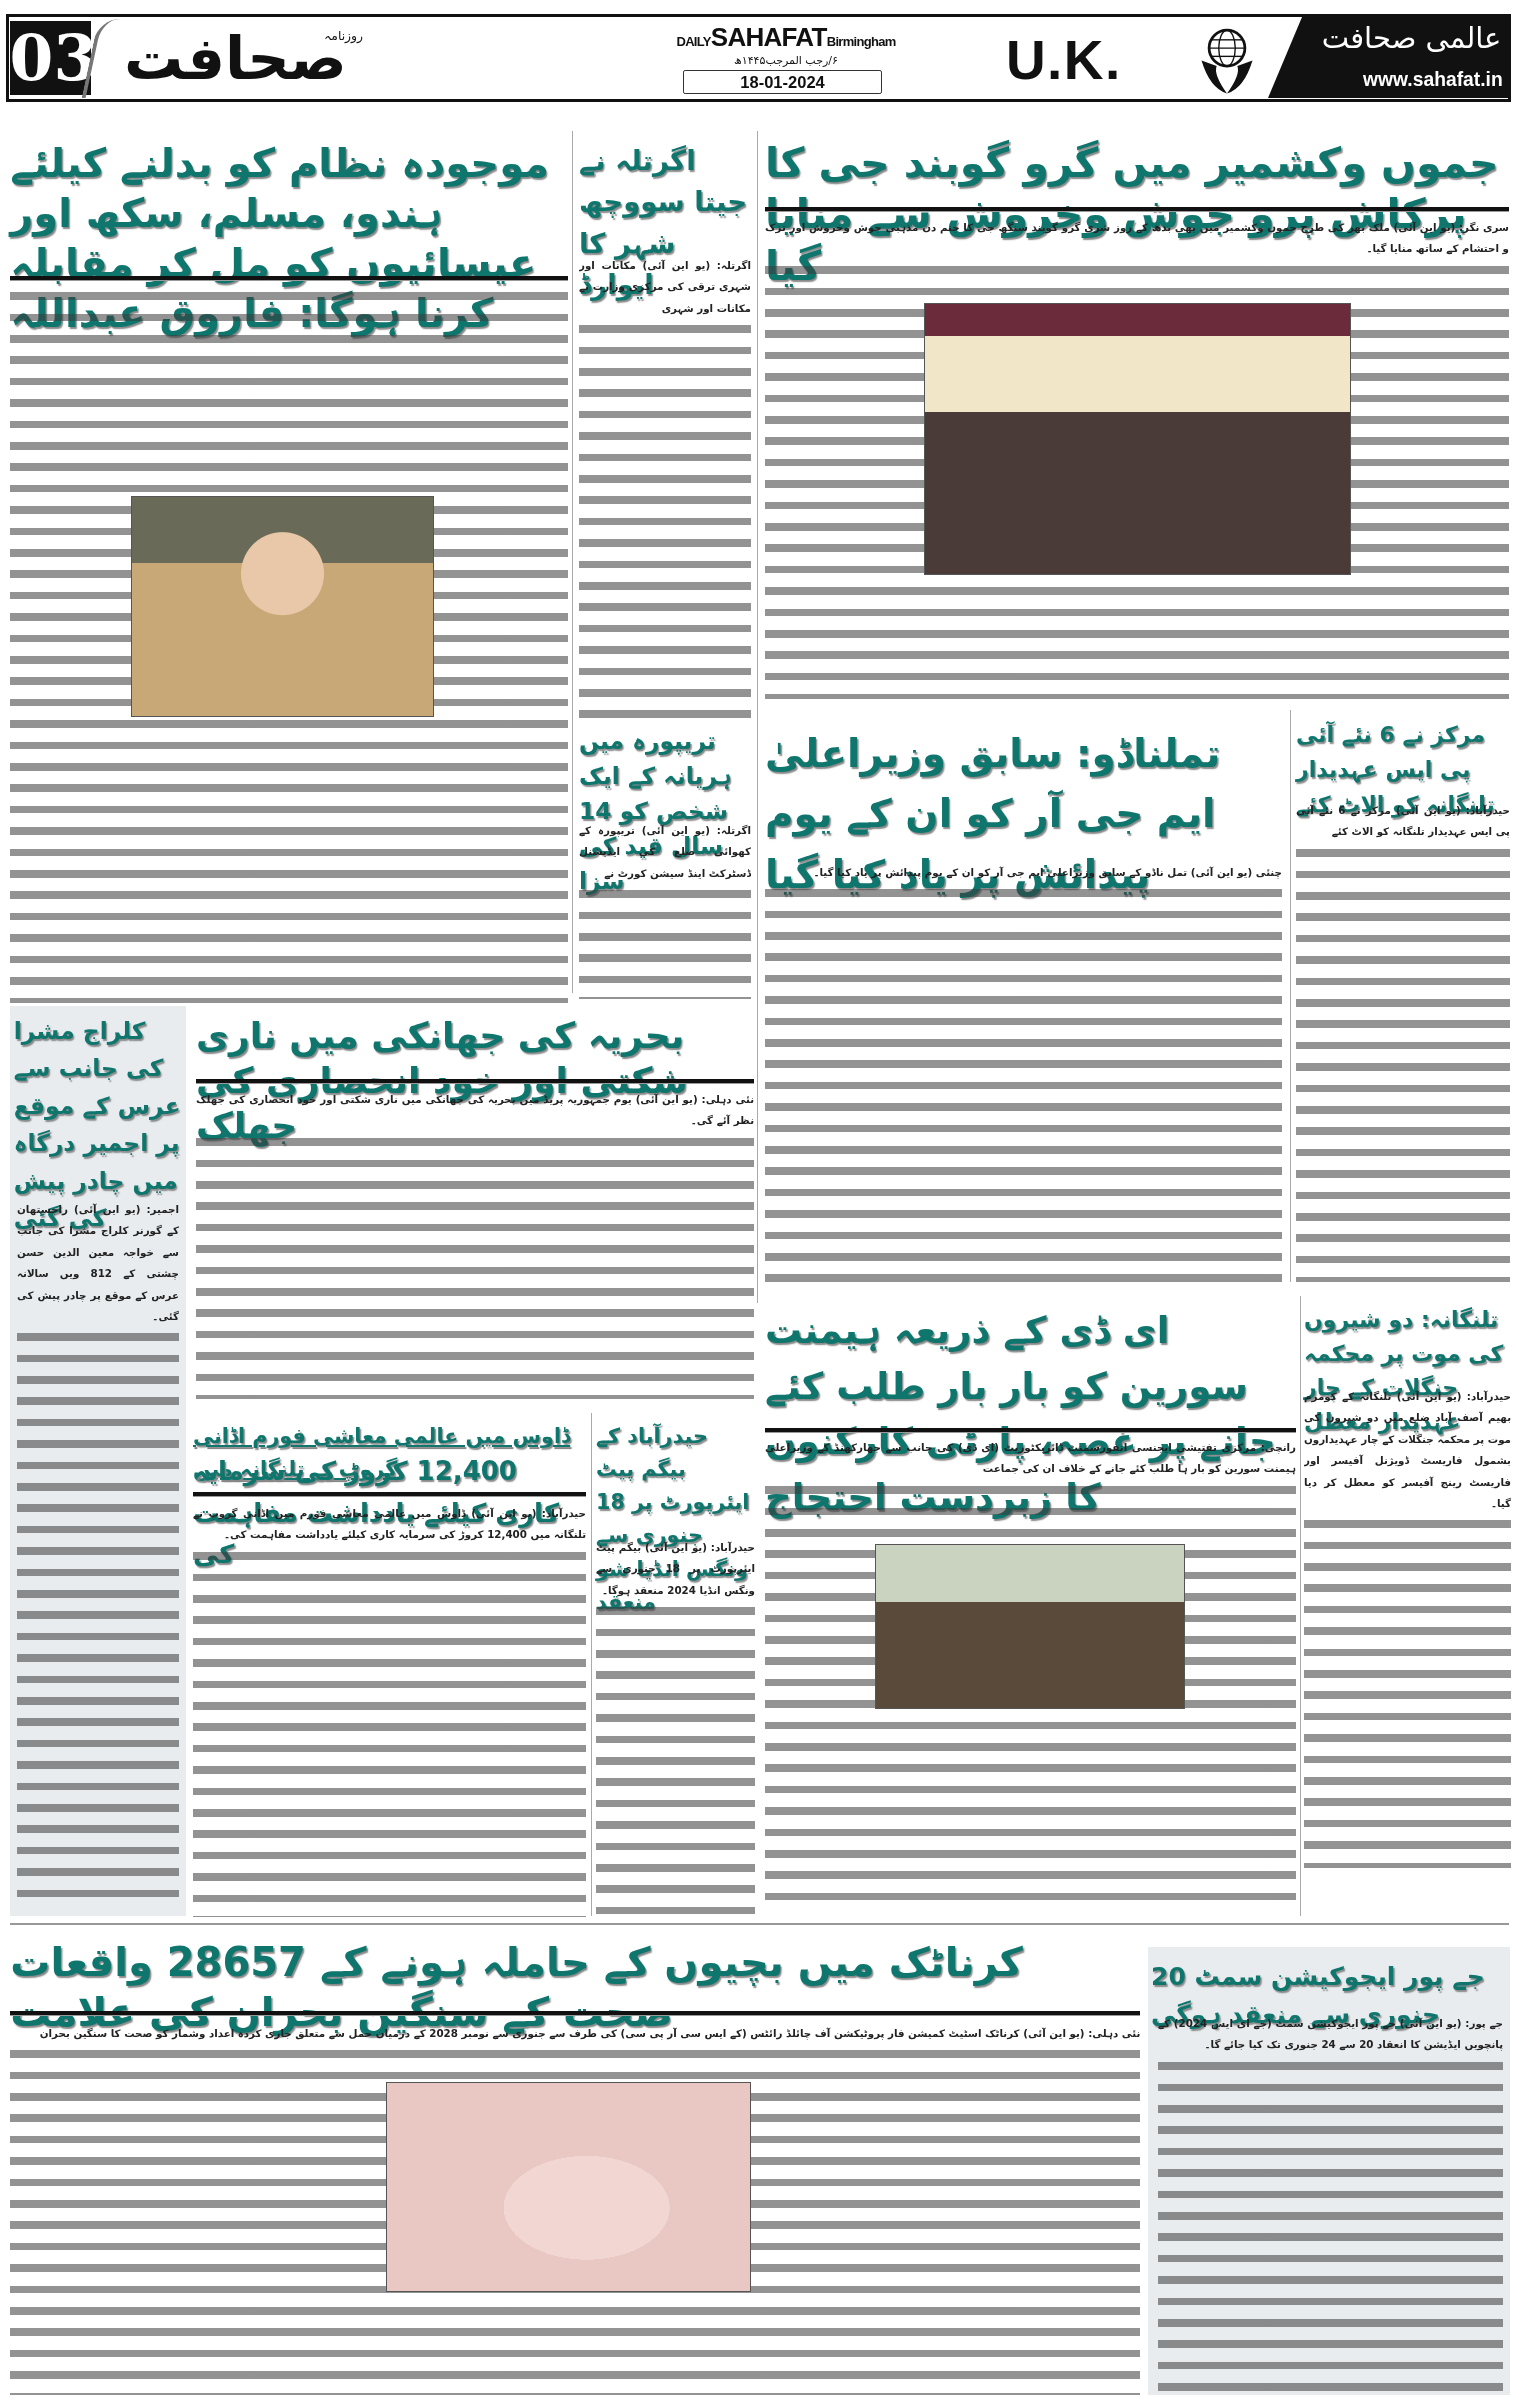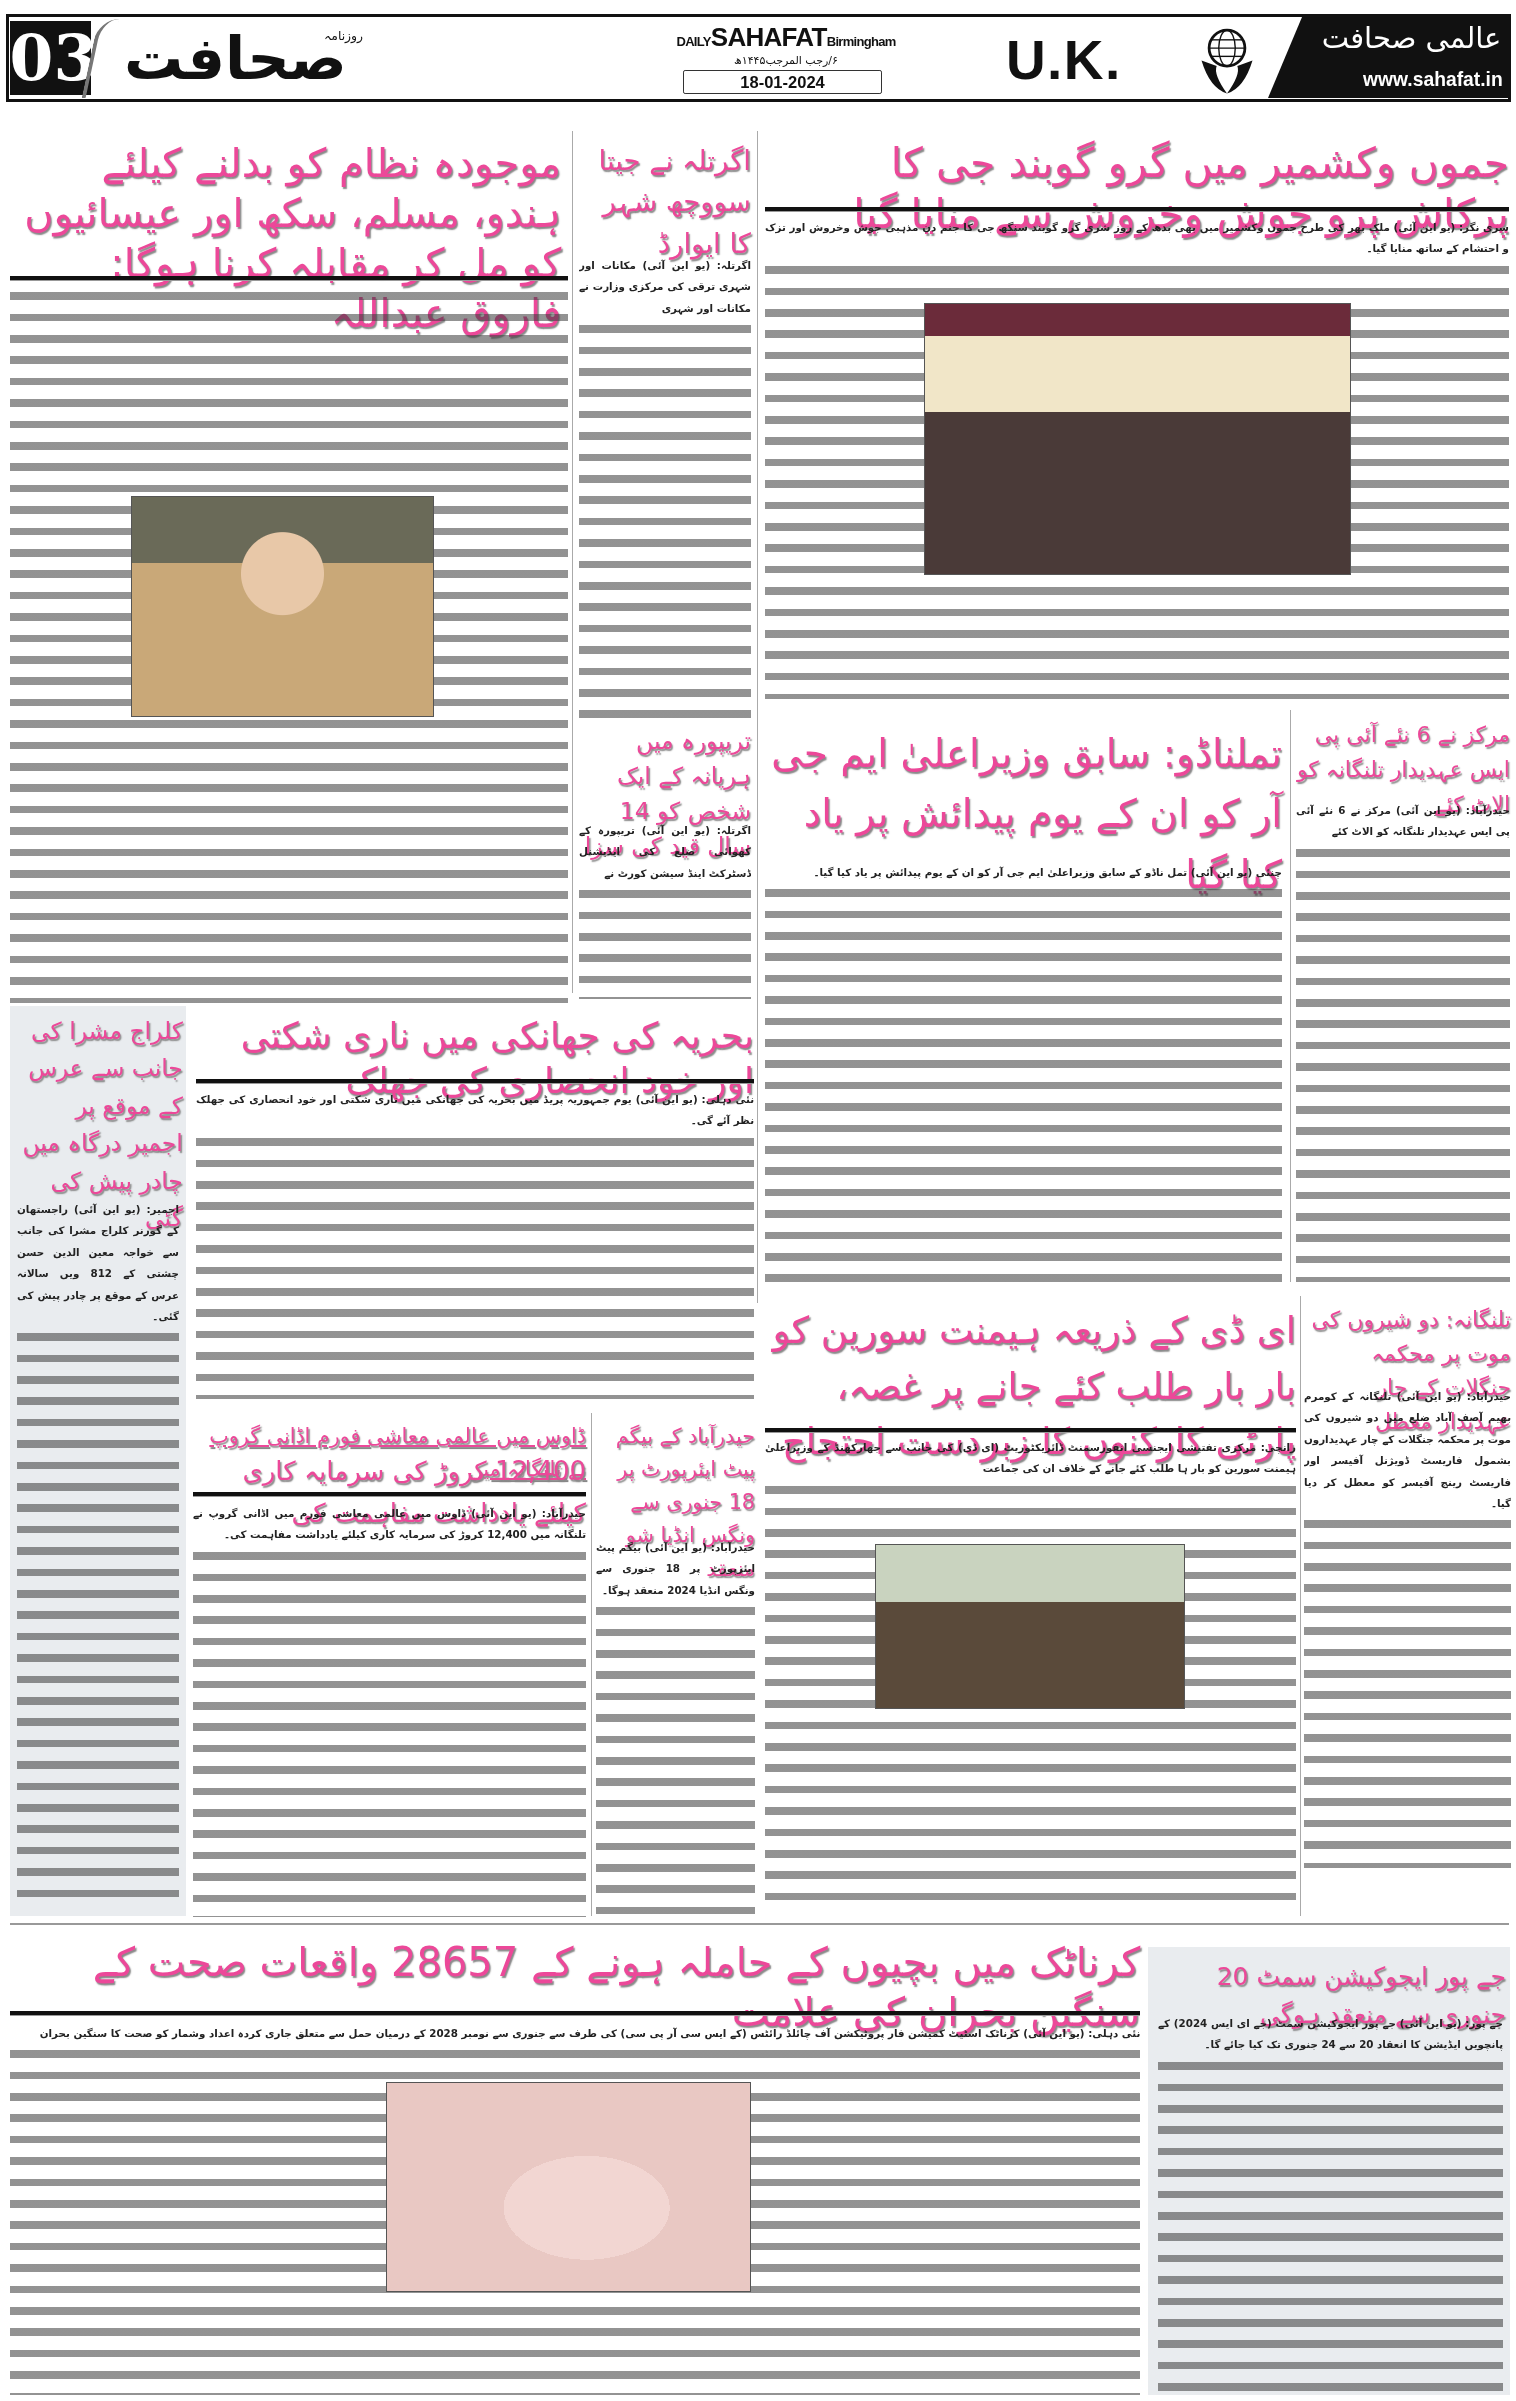--- a/index.html
+++ b/index.html
@@ -16,21 +16,21 @@
 #daily .brand{font-family:"Liberation Sans",sans-serif;font-weight:bold;font-size:26px;letter-spacing:-0.7px}
 #daily .brand small{font-size:13px;font-weight:bold}
 #daily .hijri{font-size:11px;direction:rtl;margin-top:1.4px}
 #daily .date{border:1.4px solid #333;border-radius:2.1px;font-family:"Liberation Sans",sans-serif;font-weight:bold;font-size:16.5px;margin:2.8px 27.6px 0 20.7px;padding:1.4px}
 #uk{left:1006px;top:27.6px;font-family:"Liberation Sans",sans-serif;font-weight:bold;font-size:55px;letter-spacing:1.4px}
 #globe{left:1196px;top:26px;width:62px;height:69px}
 #rightlogo{left:1268px;top:17px;width:243px;height:81px;background:#111;color:#fff;clip-path:polygon(14% 0,100% 0,100% 100%,0 100%)}
 #rightlogo .ur{position:absolute;right:9.6px;top:4.1px;font-size:29px;direction:rtl}
 #rightlogo .url{position:absolute;right:8.3px;bottom:6.9px;font-family:"Liberation Sans",sans-serif;font-size:19.3px;font-weight:bold}
 
-.hl{direction:rtl;text-align:right;font-weight:normal;color:#ec4899;line-height:1.25;text-shadow:1.4px 2.1px 1.4px #888}
+.hl{direction:rtl;text-align:left;font-weight:bold;color:#0f766e;line-height:1.25;text-shadow:1.4px 2.1px 1.4px #888}
 .rule{height:4.8px;background:#111;border-bottom:1.4px solid #999}
 .vrule{width:1.4px;background:#aaa}
 .col{direction:rtl;text-align:justify;font-size:10.3px;line-height:21.4px;color:#222;overflow:hidden}
 .col .lead{font-weight:bold}
 .fill{display:block;height:100%;background:repeating-linear-gradient(180deg,transparent 0 6.2px,#3a3a3a 6.2px 13.8px,transparent 13.8px 21.4px);opacity:.55}
 .photo{border:0.7px solid #555;overflow:hidden}
 .shaded{background:#e9ecef}
 </style>
 </head>
 <body>

